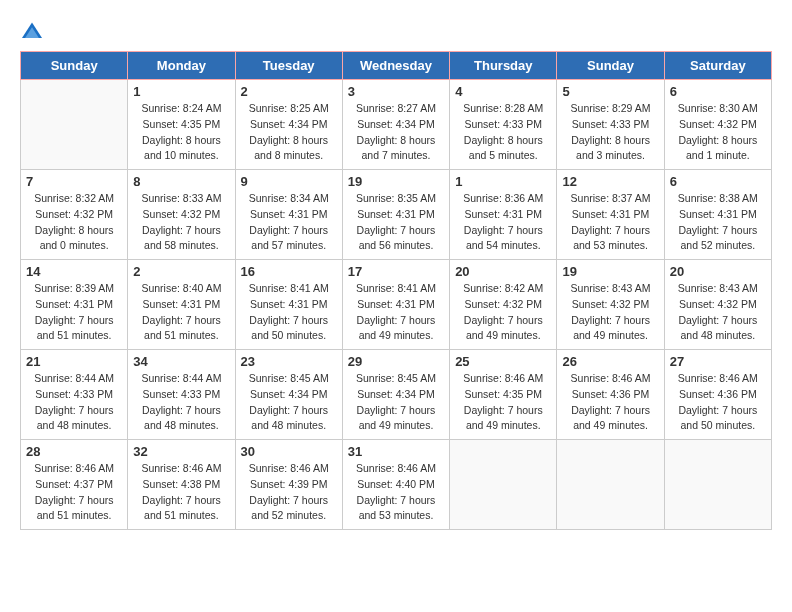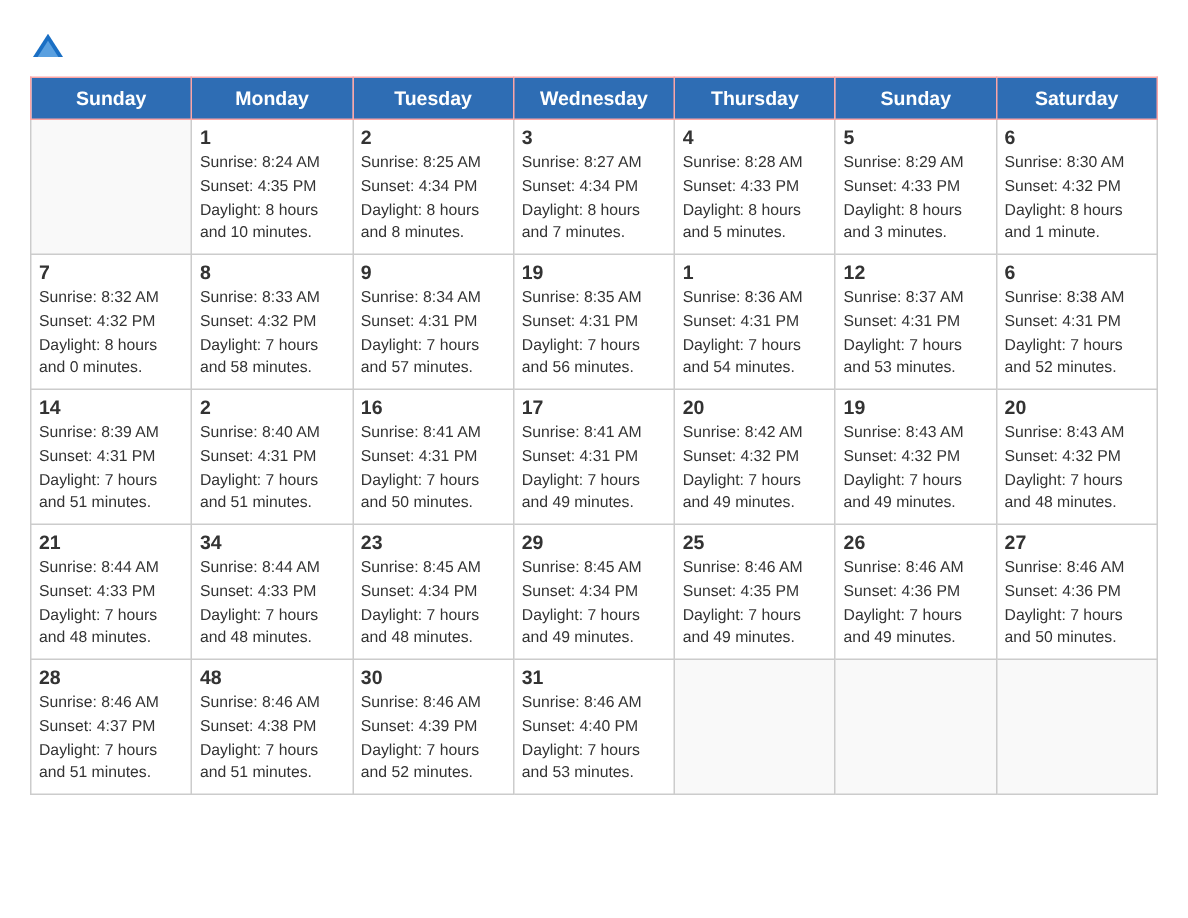--- a/index.html
+++ b/index.html
@@ -63,20 +63,21 @@
     td.empty {
       background: #f9f9f9;
     }
     .day-number {
       font-size: 13px;
       font-weight: bold;
       margin-bottom: 2px;
     }
     .day-info {
       line-height: 1.5;
+      text-align: center;
     }
   </style>
 </head>
 <body>
 
 <div class="header">
   <div class="logo">
     <svg class="logo-icon" viewBox="0 0 30 26" xmlns="http://www.w3.org/2000/svg">
       <polygon points="15,2 28,22 2,22" fill="#1a6fc4"></polygon>
       <polygon points="15,8 24,22 6,22" fill="#5aa0e0"></polygon>
@@ -221,21 +222,21 @@
           <div class="day-number">27</div>
           <div class="day-info">Sunrise: 8:46 AM<br>Sunset: 4:36 PM<br>Daylight: 7 hours<br>and 50 minutes.</div>
         </td>
       </tr>
       <tr>
         <td>
           <div class="day-number">28</div>
           <div class="day-info">Sunrise: 8:46 AM<br>Sunset: 4:37 PM<br>Daylight: 7 hours<br>and 51 minutes.</div>
         </td>
         <td>
-          <div class="day-number">48</div>
+          <div class="day-number">32</div>
           <div class="day-info">Sunrise: 8:46 AM<br>Sunset: 4:38 PM<br>Daylight: 7 hours<br>and 51 minutes.</div>
         </td>
         <td>
           <div class="day-number">30</div>
           <div class="day-info">Sunrise: 8:46 AM<br>Sunset: 4:39 PM<br>Daylight: 7 hours<br>and 52 minutes.</div>
         </td>
         <td>
           <div class="day-number">31</div>
           <div class="day-info">Sunrise: 8:46 AM<br>Sunset: 4:40 PM<br>Daylight: 7 hours<br>and 53 minutes.</div>
         </td>

